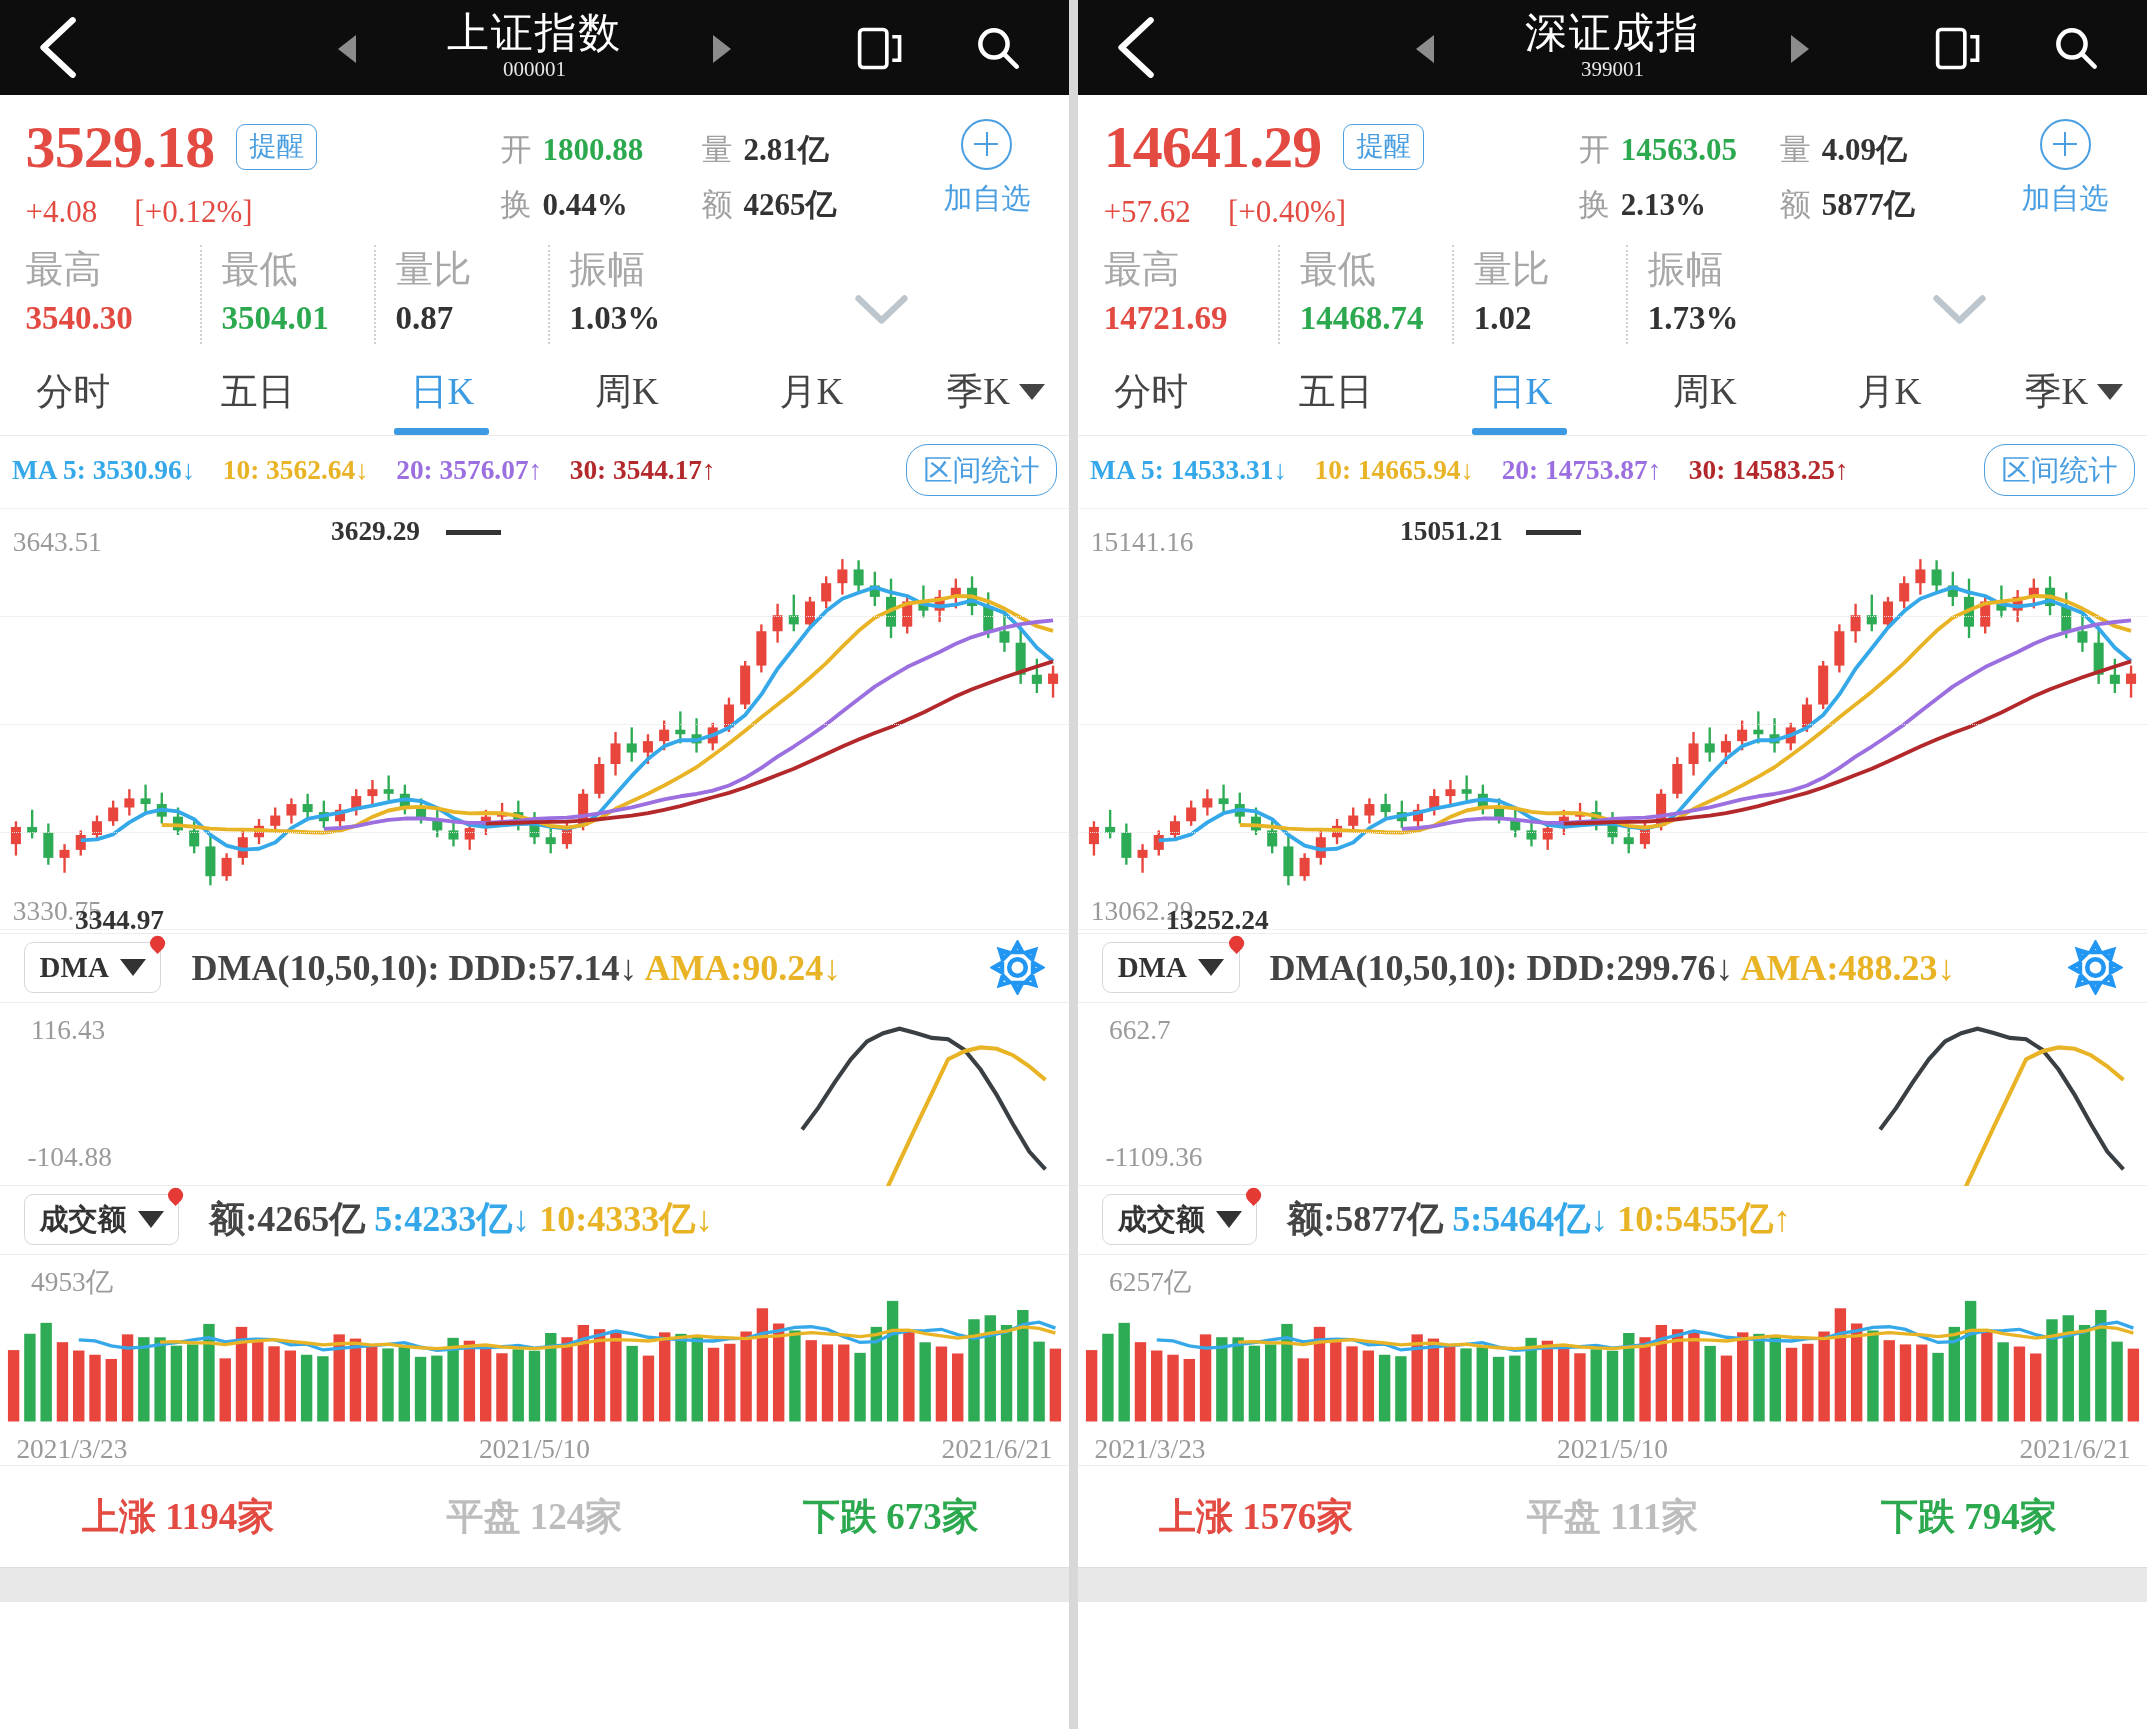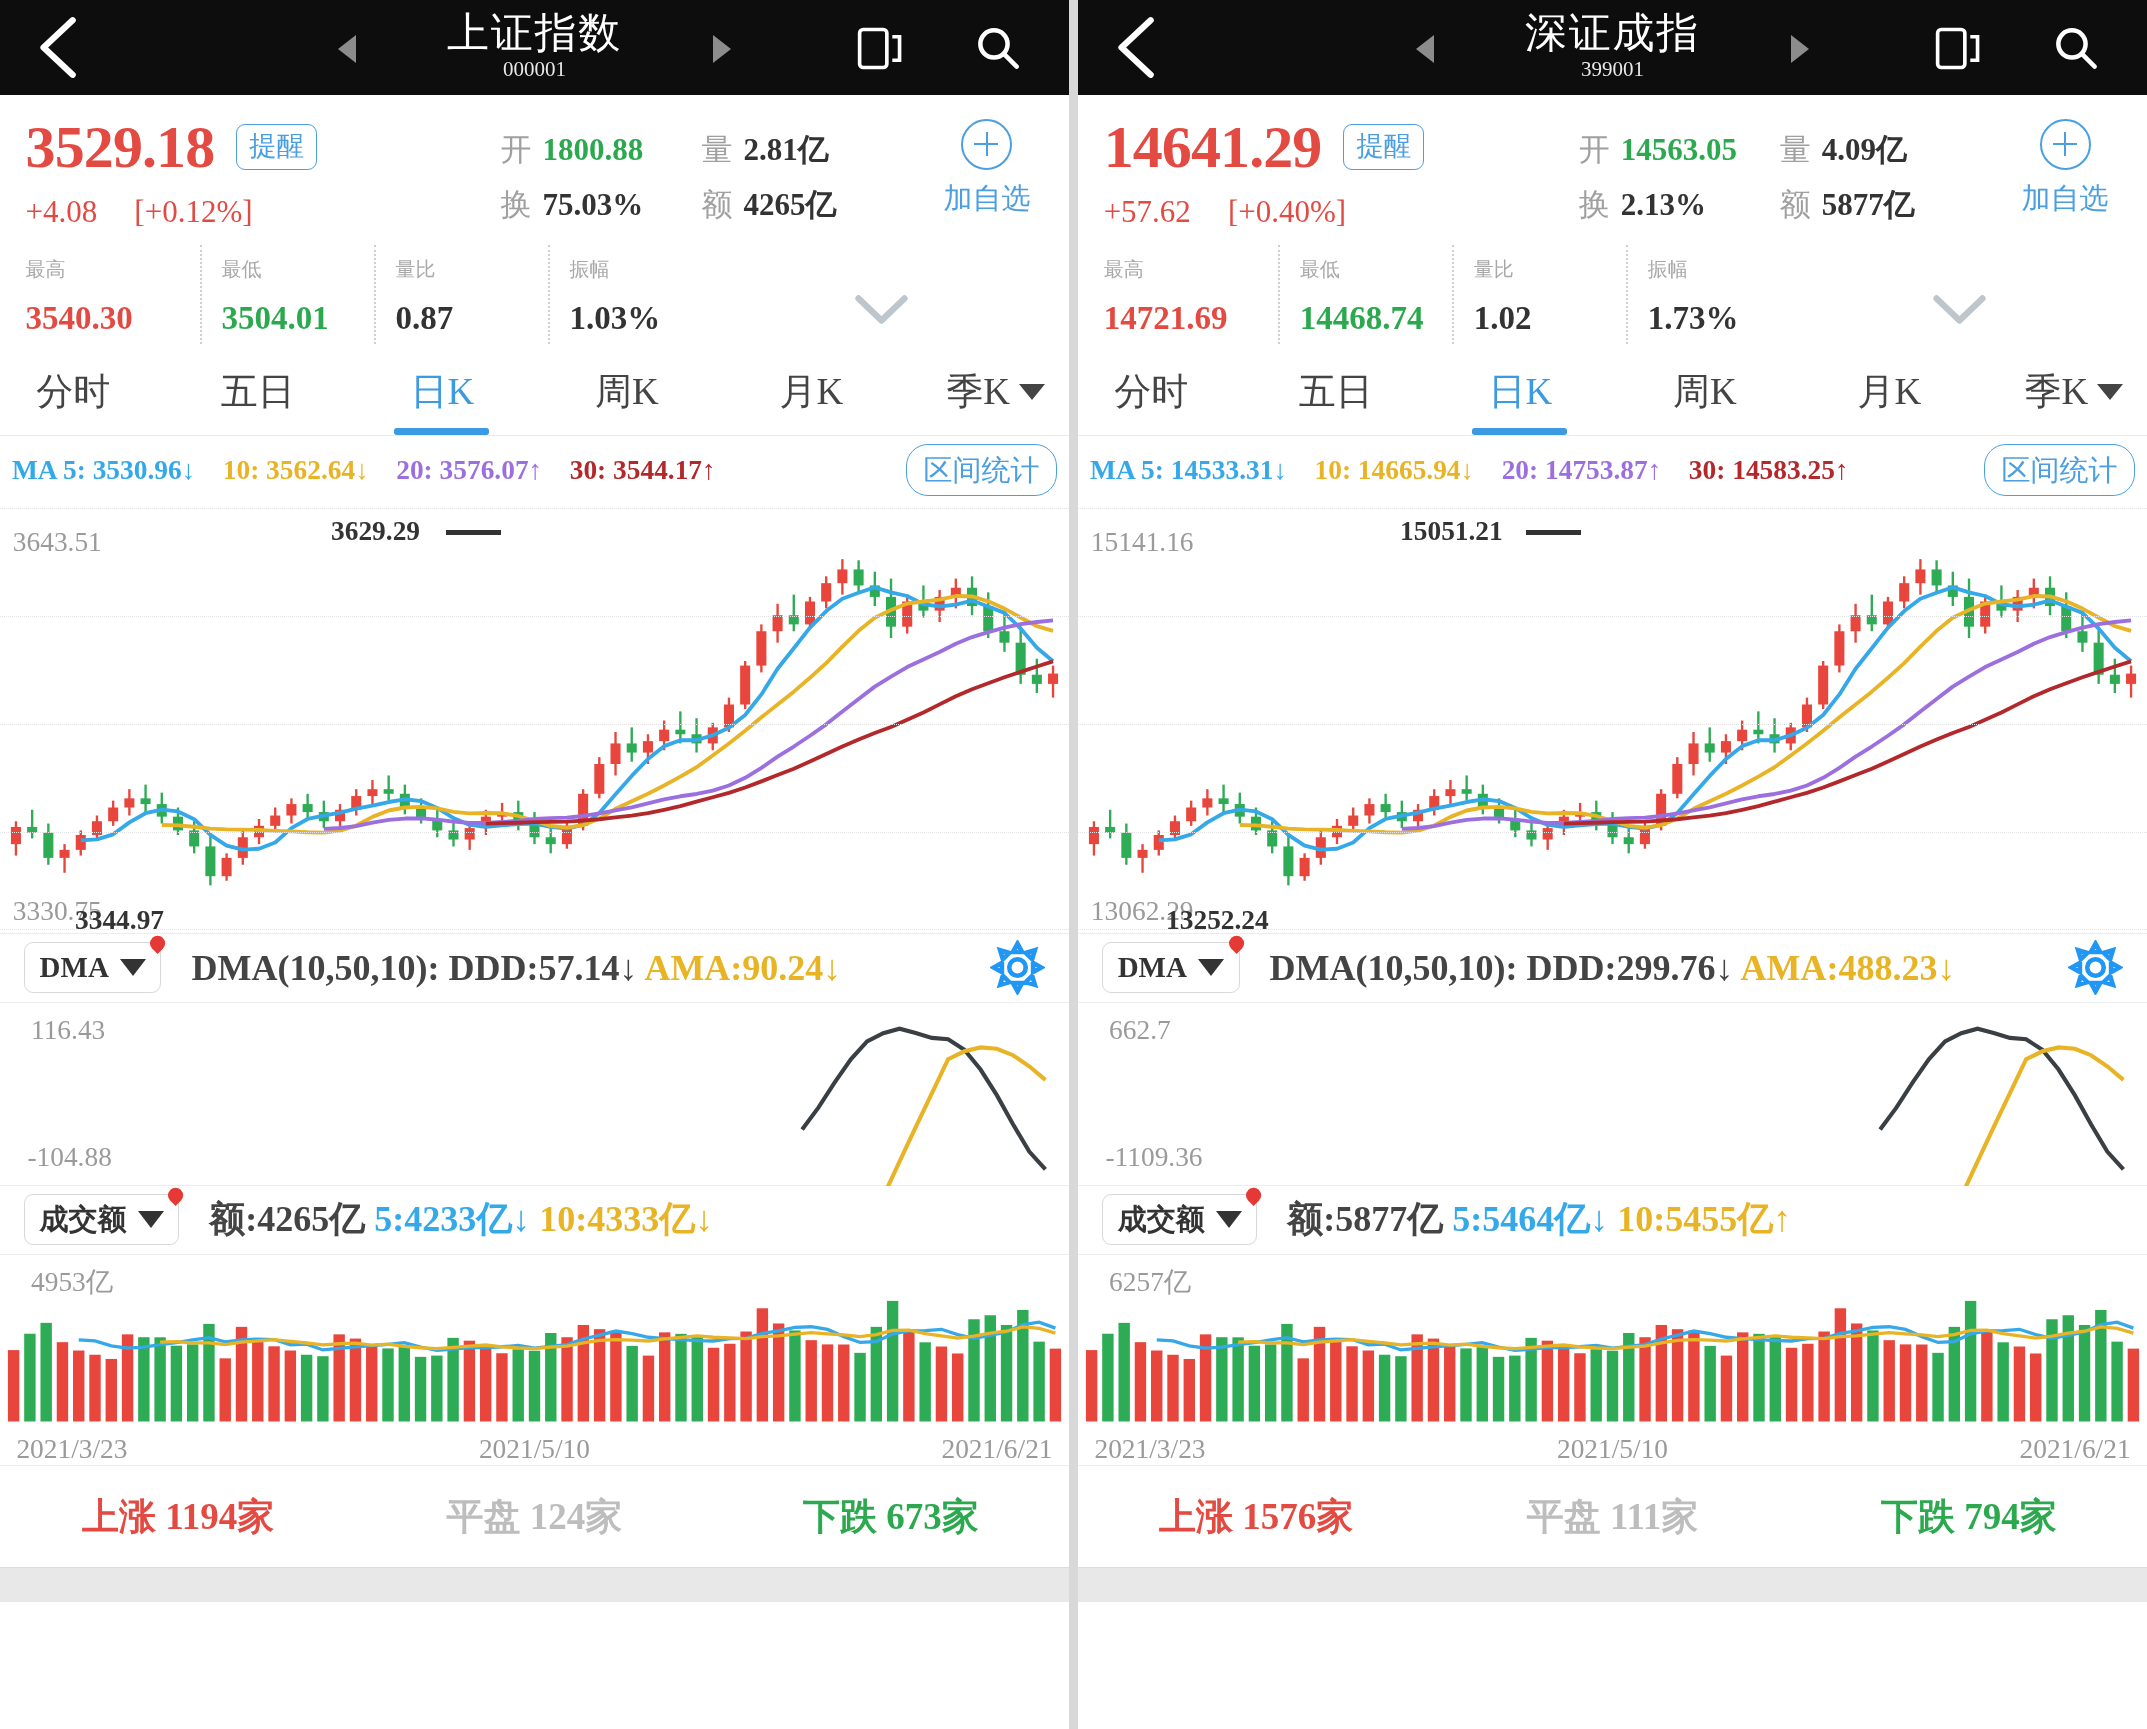--- a/index.html
+++ b/index.html
@@ -46,21 +46,21 @@
   .q-add-circle { width:51px; height:51px; border:2.7px solid #4b9fe0; border-radius:50%;
      position:relative; margin:0 auto 9.1px auto; }
   .q-add-circle:before, .q-add-circle:after { content:""; position:absolute; background:#4b9fe0; }
   .q-add-circle:before { left:50%; top:11px; width:2.7px; height:24px; margin-left:-1.4px; }
   .q-add-circle:after { top:50%; left:11px; height:2.7px; width:24px; margin-top:-1.4px; }
   .q-add-label { color:#4b9fe0; font-size:29px; }
 
   .q-stats { display:flex; margin-top:12.8px; padding-left:25.6px; align-items:flex-start; }
   .q-stat { width:174px; padding-left:0; position:relative; }
   .q-stat + .q-stat { border-left:2.7px dotted #cfcfcf; padding-left:20px; }
-  .q-stat .lbl { color:#a8a8a8; font-size:20px; line-height:48px; }
+  .q-stat .lbl { color:#a8a8a8; font-size:38px; line-height:48px; }
   .q-stat .val { font-size:33px; font-weight:600; line-height:51px; color:#333; }
   .q-stat .val.red { color:#e24a42; }
   .q-stat .val.green { color:#2ca94f; }
   .q-chev { flex:1; display:flex; justify-content:center; padding-top:48px; padding-right:27.4px; }
 
   
   .tabs { display:flex; border-bottom:1.8px solid #eaeaea; height:86px; align-items:stretch;
           margin-top:5.5px;gap:38px; }
   .tab { flex:1; display:flex; align-items:center; justify-content:center; font-size:37px;
          color:#444; position:relative; }
@@ -151,21 +151,21 @@
             <div class="q-alert">提醒</div>
           </div>
           <div class="q-chg-row">
             <div class="q-chg">+4.08</div>
             <div class="q-chgpct">[+0.12%]</div>
           </div>
         </div>
         <div class="q-mid">
           <div class="q-col">
             <div class="q-kv"><span class="k">开</span><span class="v green">1800.88</span></div>
-            <div class="q-kv"><span class="k">换</span><span class="v">75.03%</span></div>
+            <div class="q-kv"><span class="k">换</span><span class="v">0.44%</span></div>
           </div>
           <div class="q-col">
             <div class="q-kv"><span class="k">量</span><span class="v">2.81亿</span></div>
             <div class="q-kv"><span class="k">额</span><span class="v">4265亿</span></div>
           </div>
         </div>
         <div class="q-add">
           <div class="q-add-circle"></div>
           <div class="q-add-label">加自选</div>
         </div>

